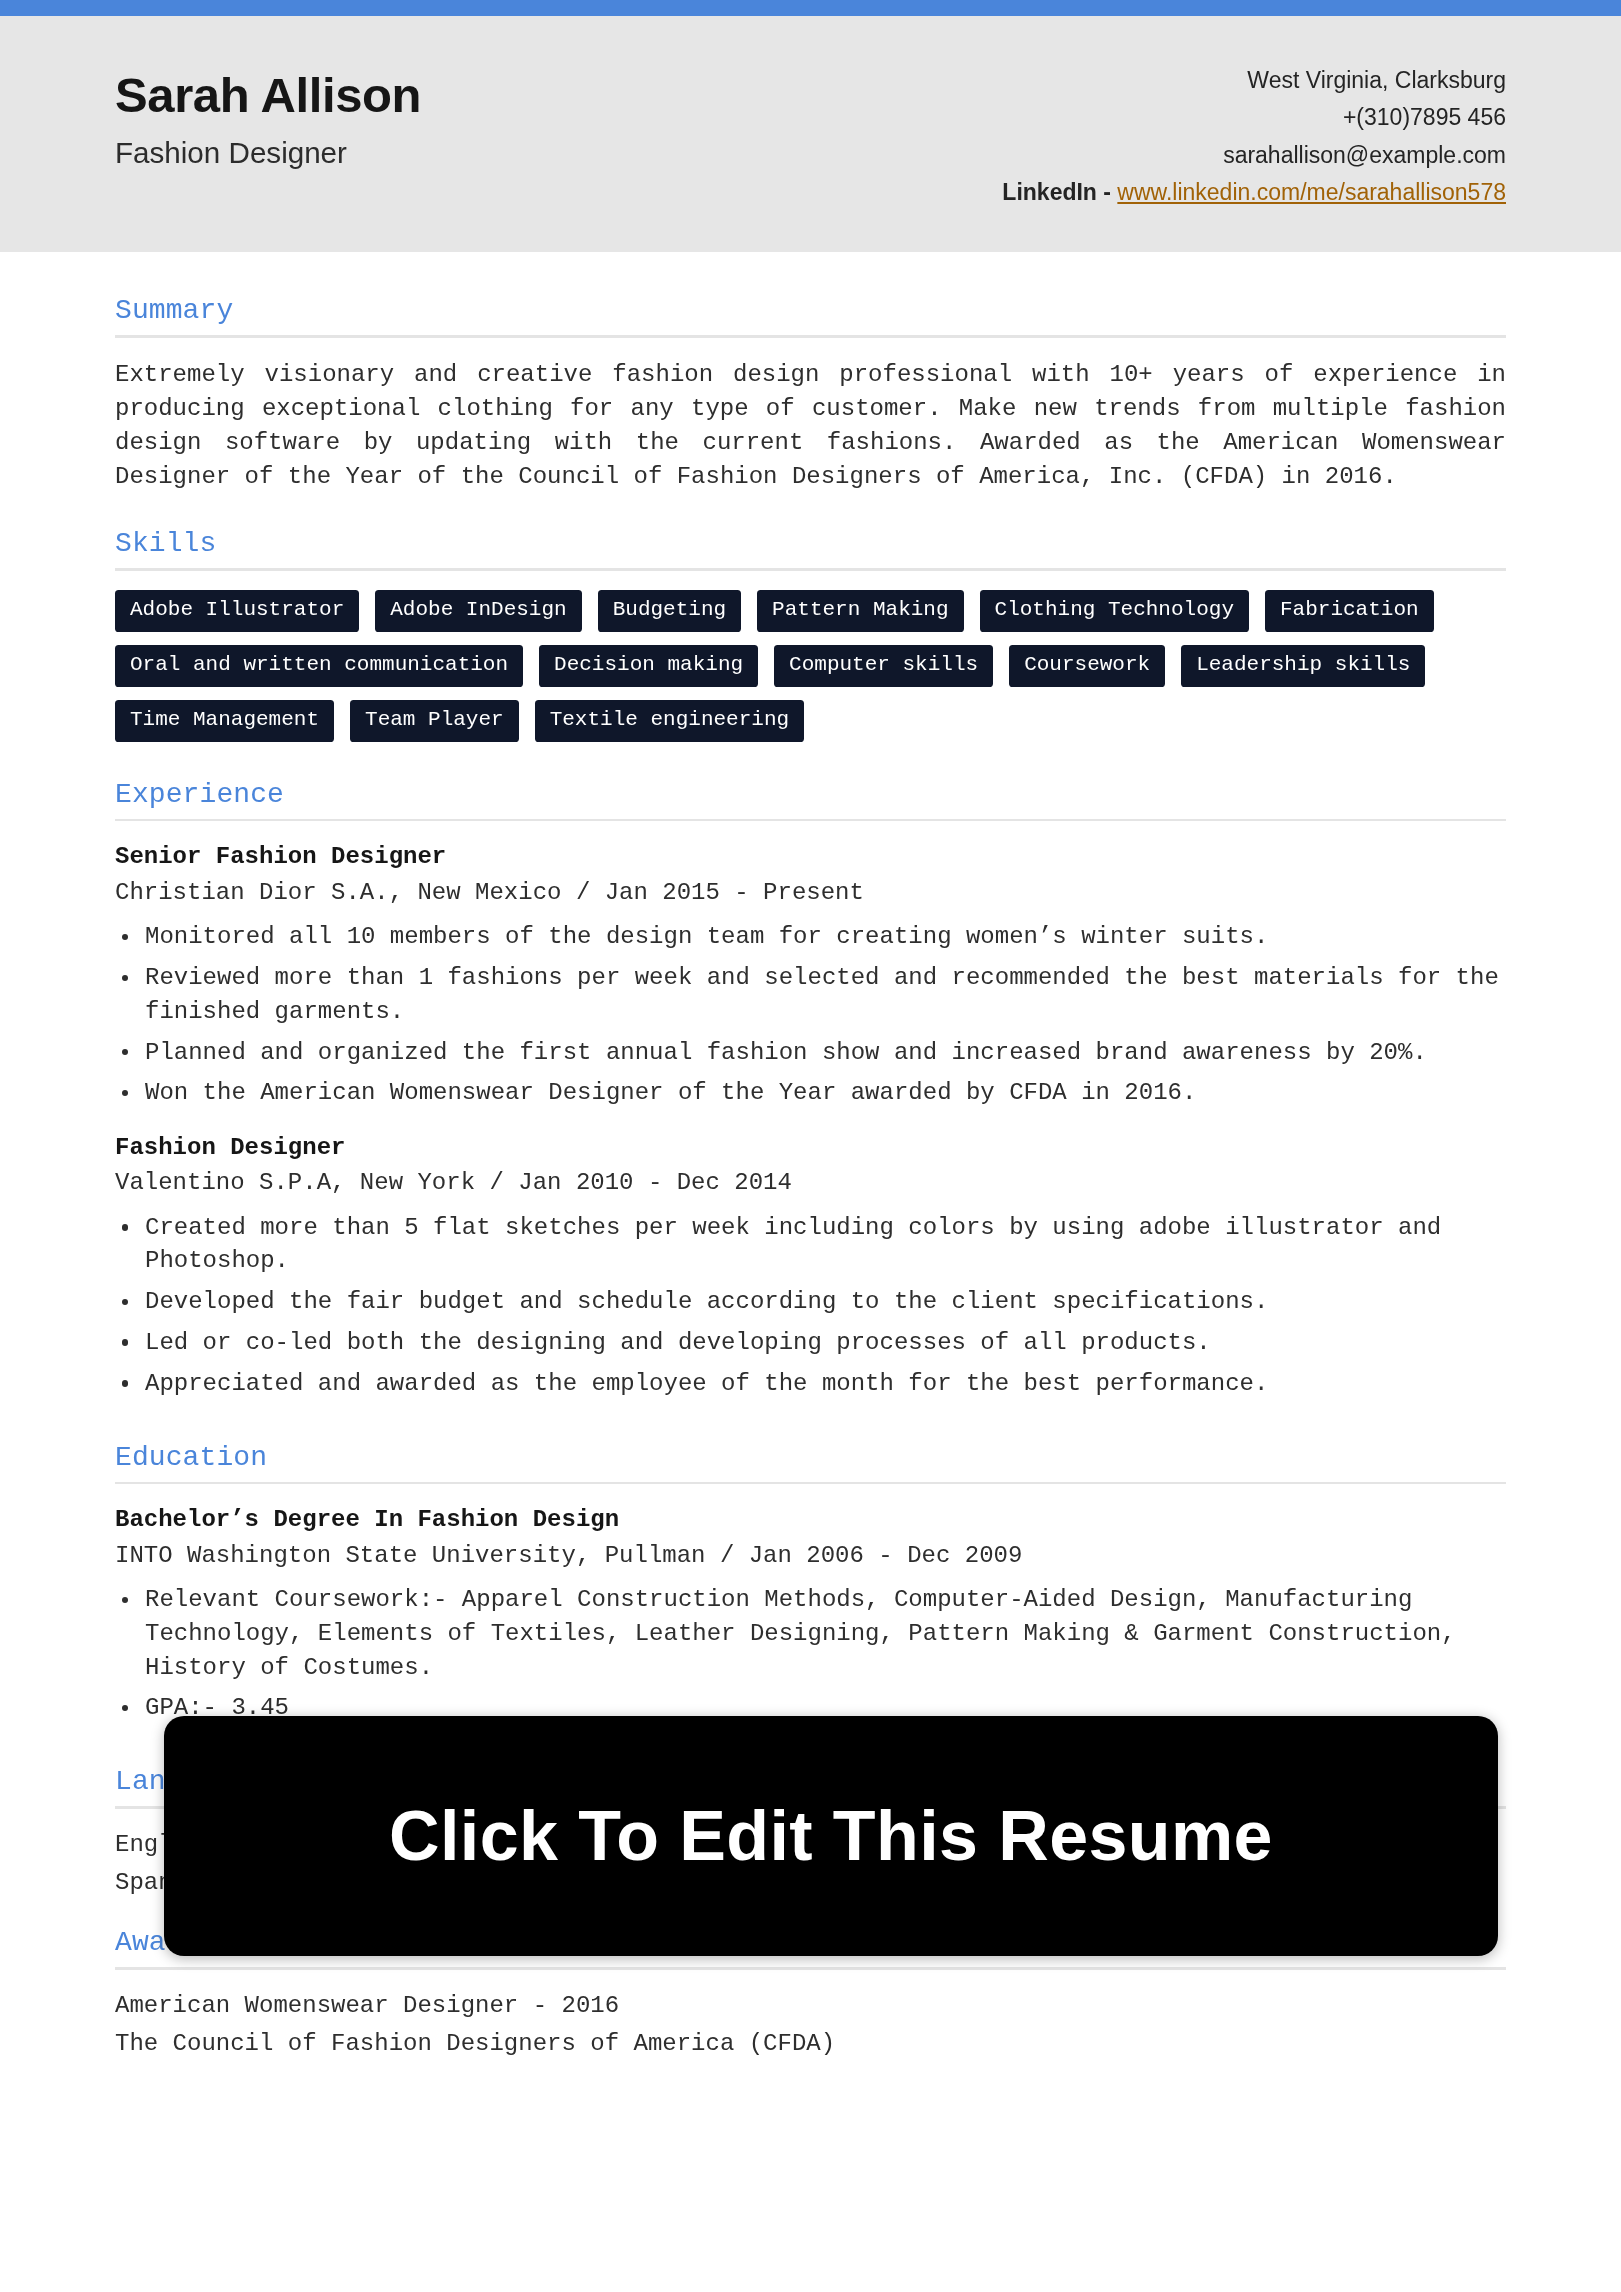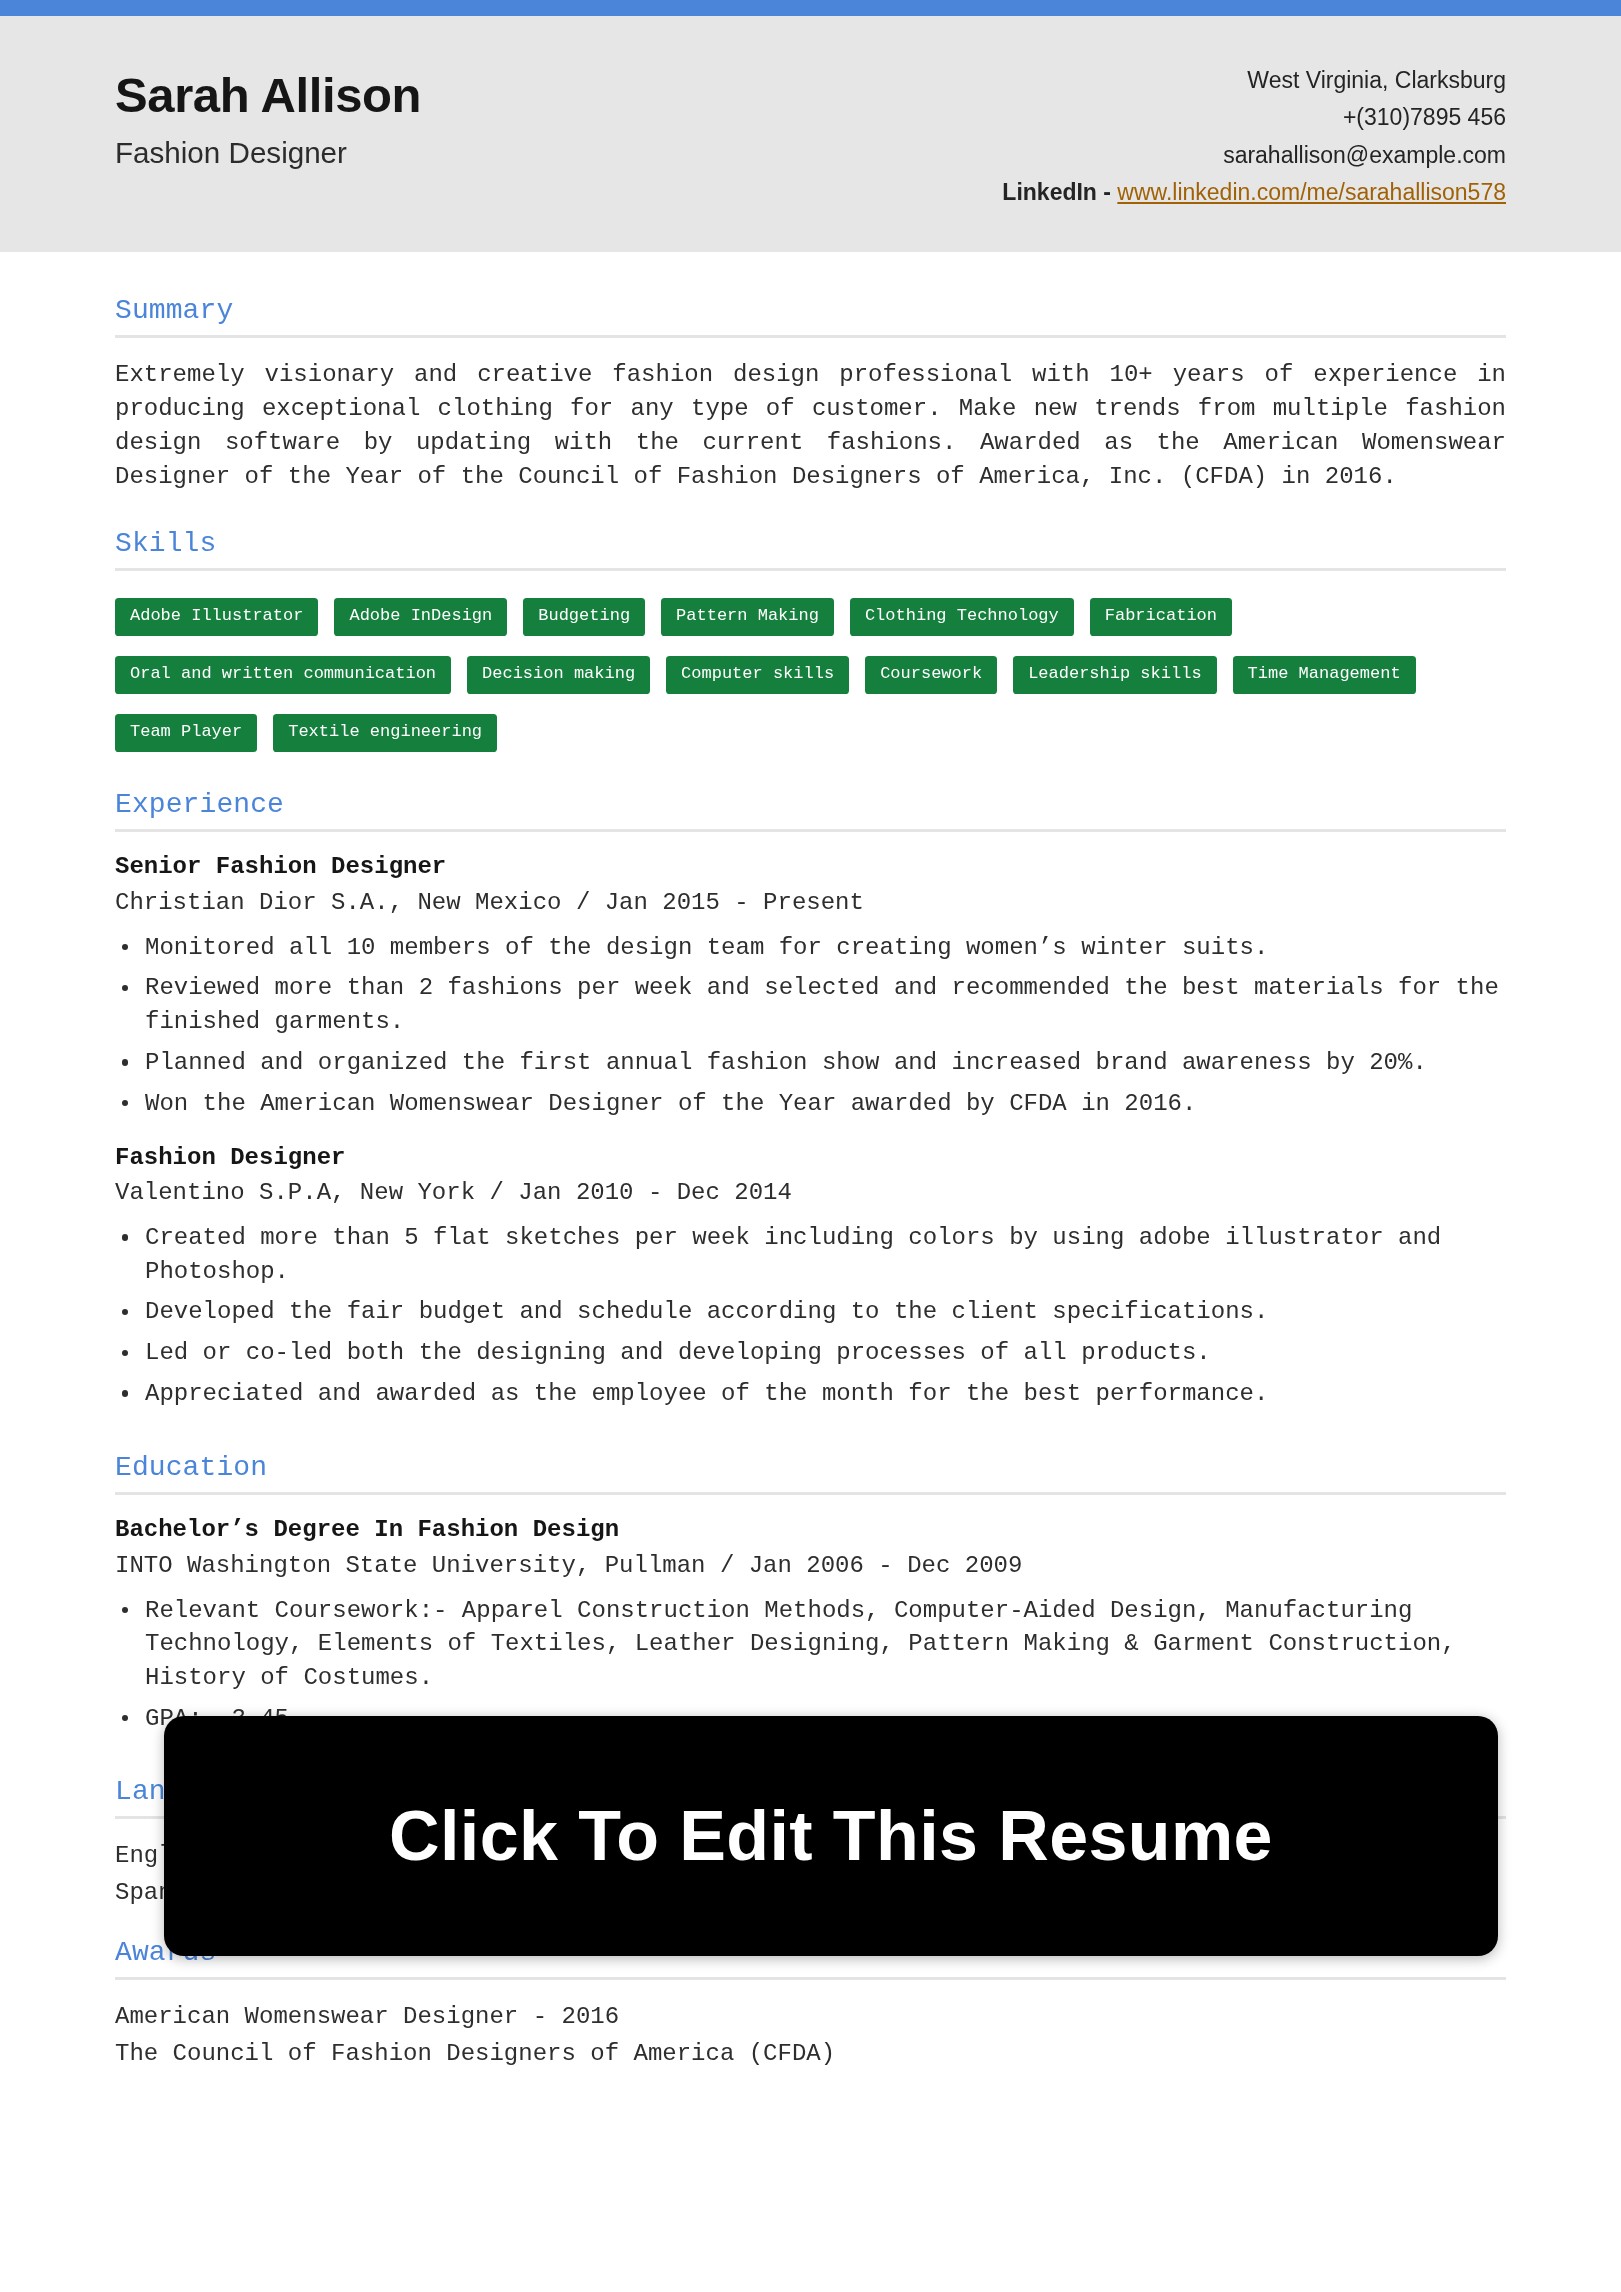--- a/index.html
+++ b/index.html
@@ -111,28 +111,27 @@
   
   .skills-wrap {
     display: flex;
     flex-wrap: wrap;
     gap: 12.5px 16px;
     padding-bottom: 30px;
     max-width: 1394px;
   }
 
   .skill-tag {
-    background: #15803d;
+    background: #0f172a;
     color: #ffffff;
-    font-size: 17px;
+    font-size: 21px;
     padding: 8px 15px 9.9px 15px;
     border-radius: 3.6px;
     line-height: 1.15;
     white-space: nowrap;
-    margin-top: 8px;
   }
 
   
   .entry { margin-bottom: 21.5px; }
 
   .entry-title {
     font-size: 24px;
     font-weight: bold;
     color: #161616;
     line-height: 1.3;
@@ -257,21 +256,21 @@
 
     <div class="section">
       <div class="section-heading">Experience</div>
       <div class="section-rule"></div>
       <div id="experience-list">
           <div class="entry">
             <div class="entry-title">Senior Fashion Designer</div>
             <div class="entry-meta">Christian Dior S.A., New Mexico / Jan 2015 - Present</div>
             <ul class="bullets">
               <li>Monitored all 10 members of the design team for creating women’s winter suits.</li>
-              <li>Reviewed more than 2 fashions per week and selected and recommended the best materials for the finished garments.</li>
+              <li>Reviewed more than 1 fashions per week and selected and recommended the best materials for the finished garments.</li>
               <li>Planned and organized the first annual fashion show and increased brand awareness by 20%.</li>
               <li>Won the American Womenswear Designer of the Year awarded by CFDA in 2016.</li>
             </ul>
           </div>
           <div class="entry">
             <div class="entry-title">Fashion Designer</div>
             <div class="entry-meta">Valentino S.P.A, New York / Jan 2010 - Dec 2014</div>
             <ul class="bullets">
               <li>Created more than 5 flat sketches per week including colors by using adobe illustrator and Photoshop.</li>
               <li>Developed the fair budget and schedule according to the client specifications.</li>

